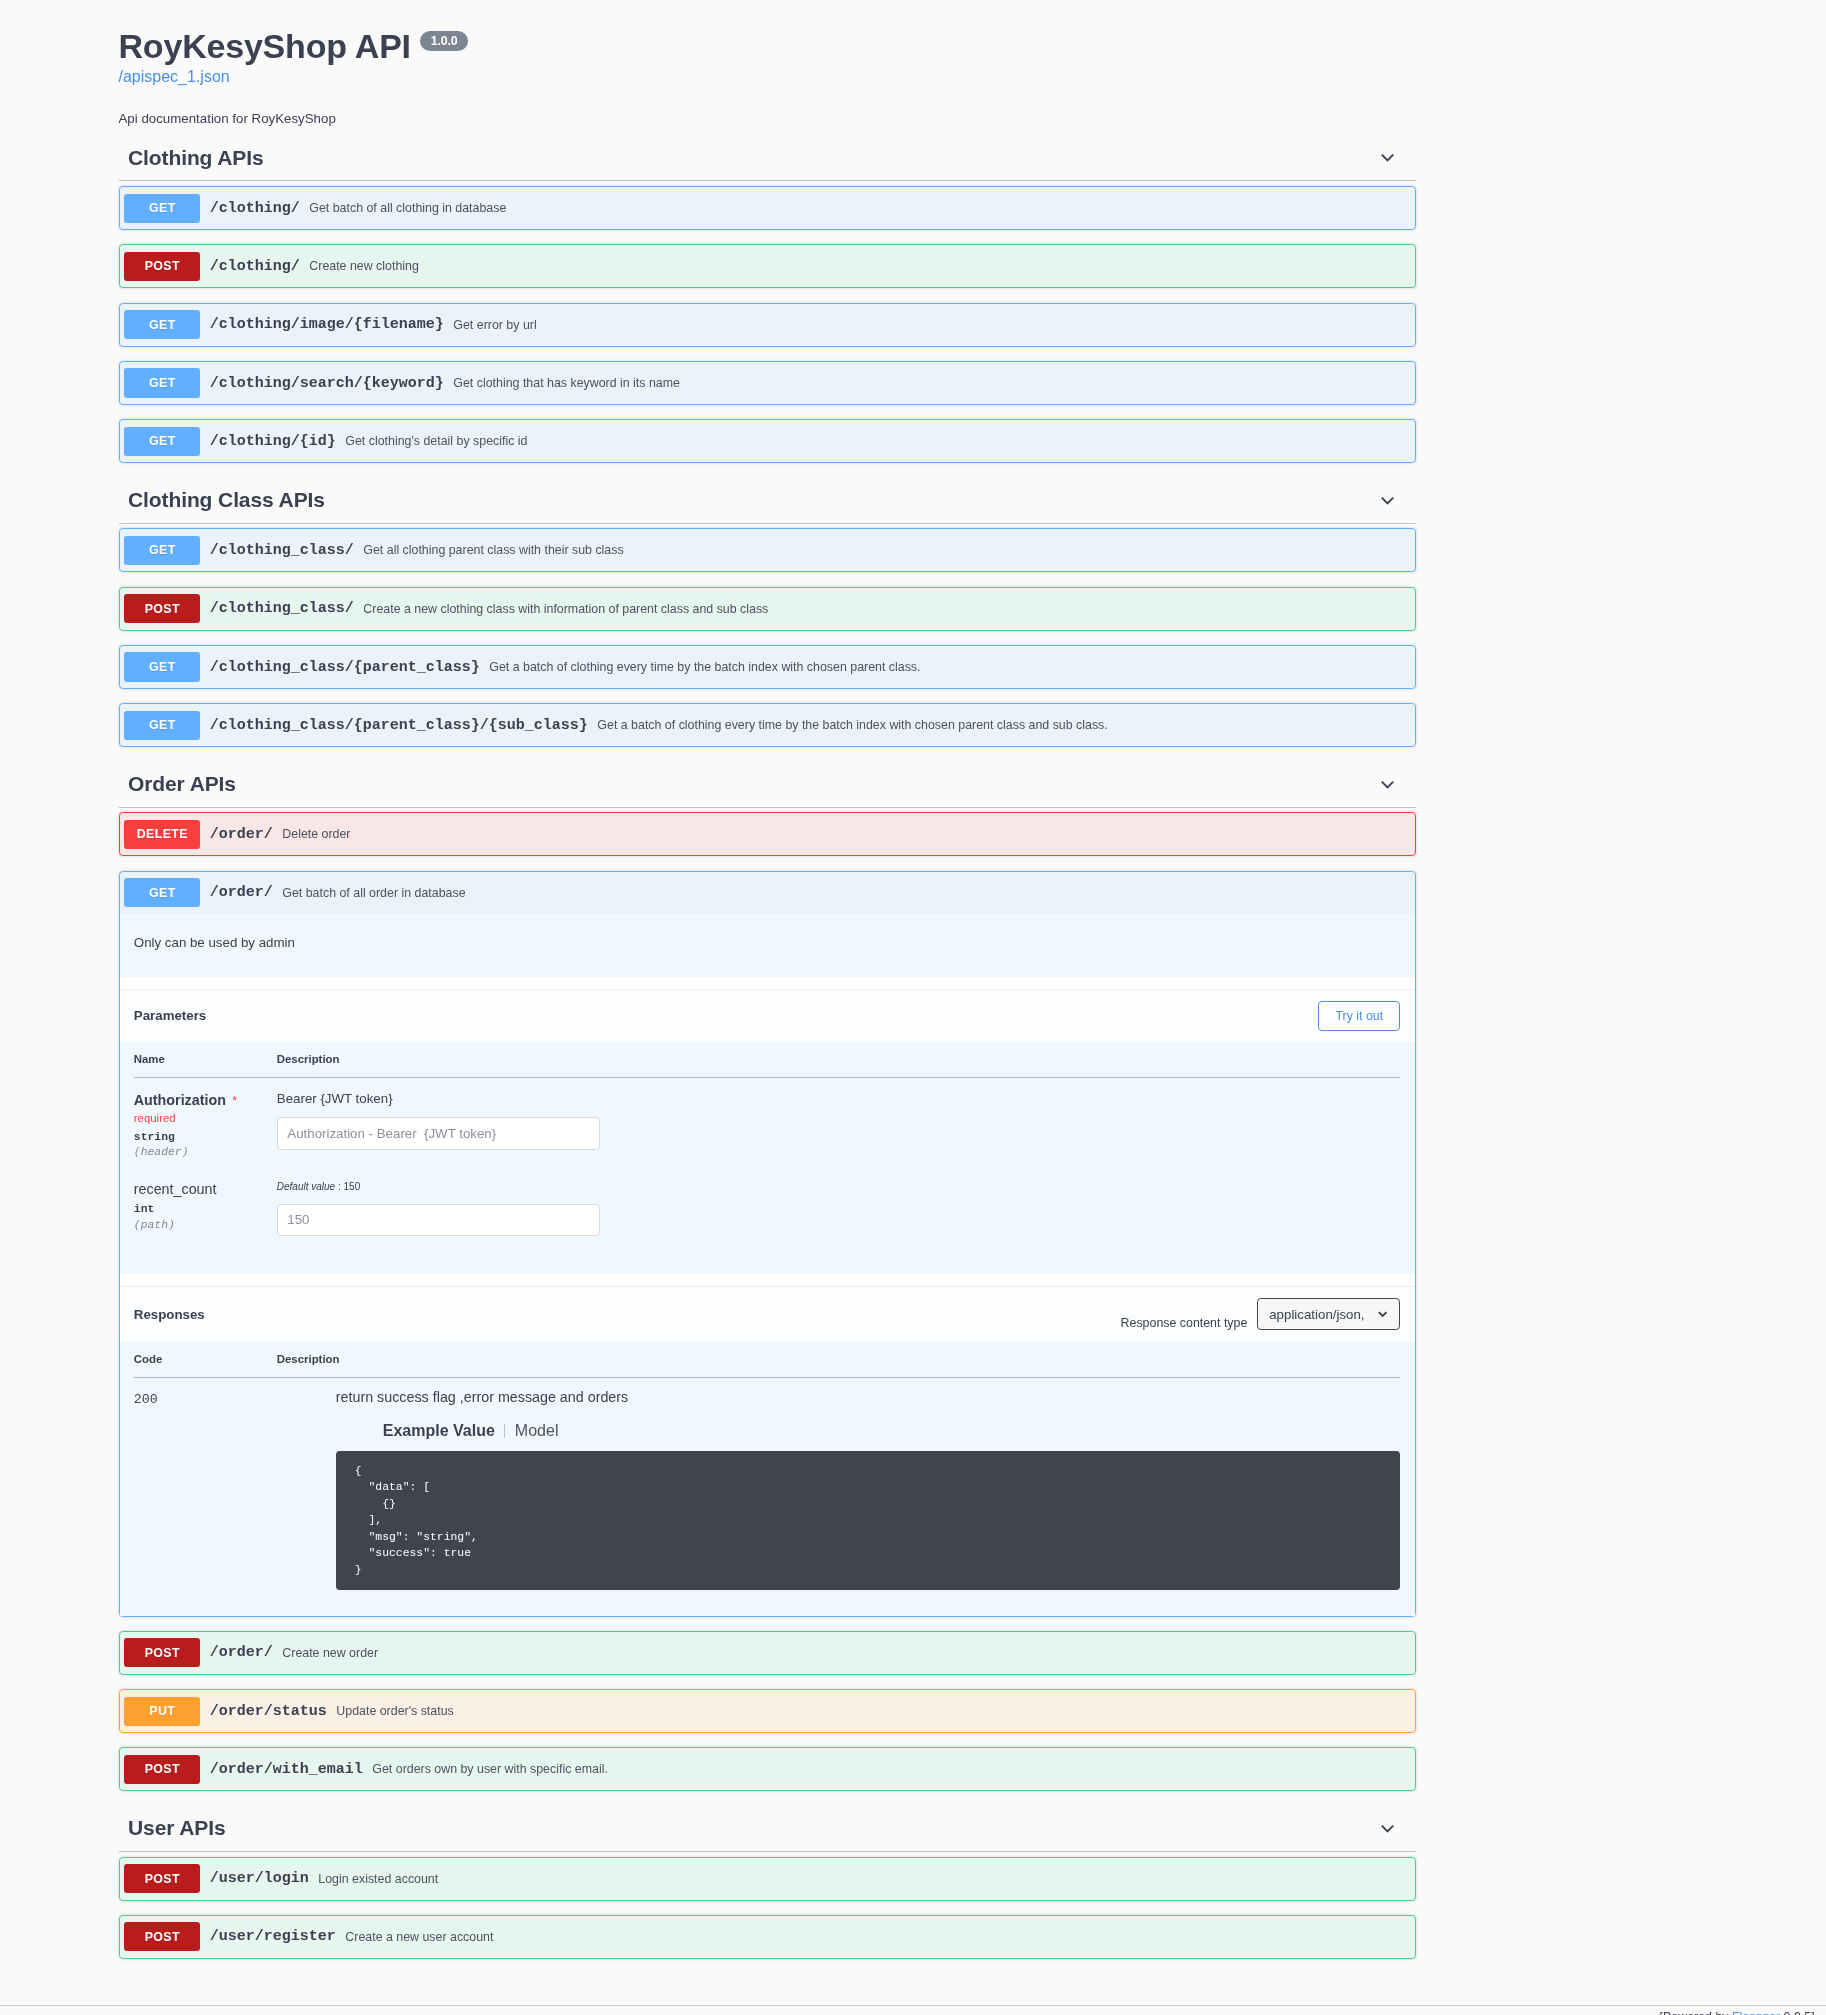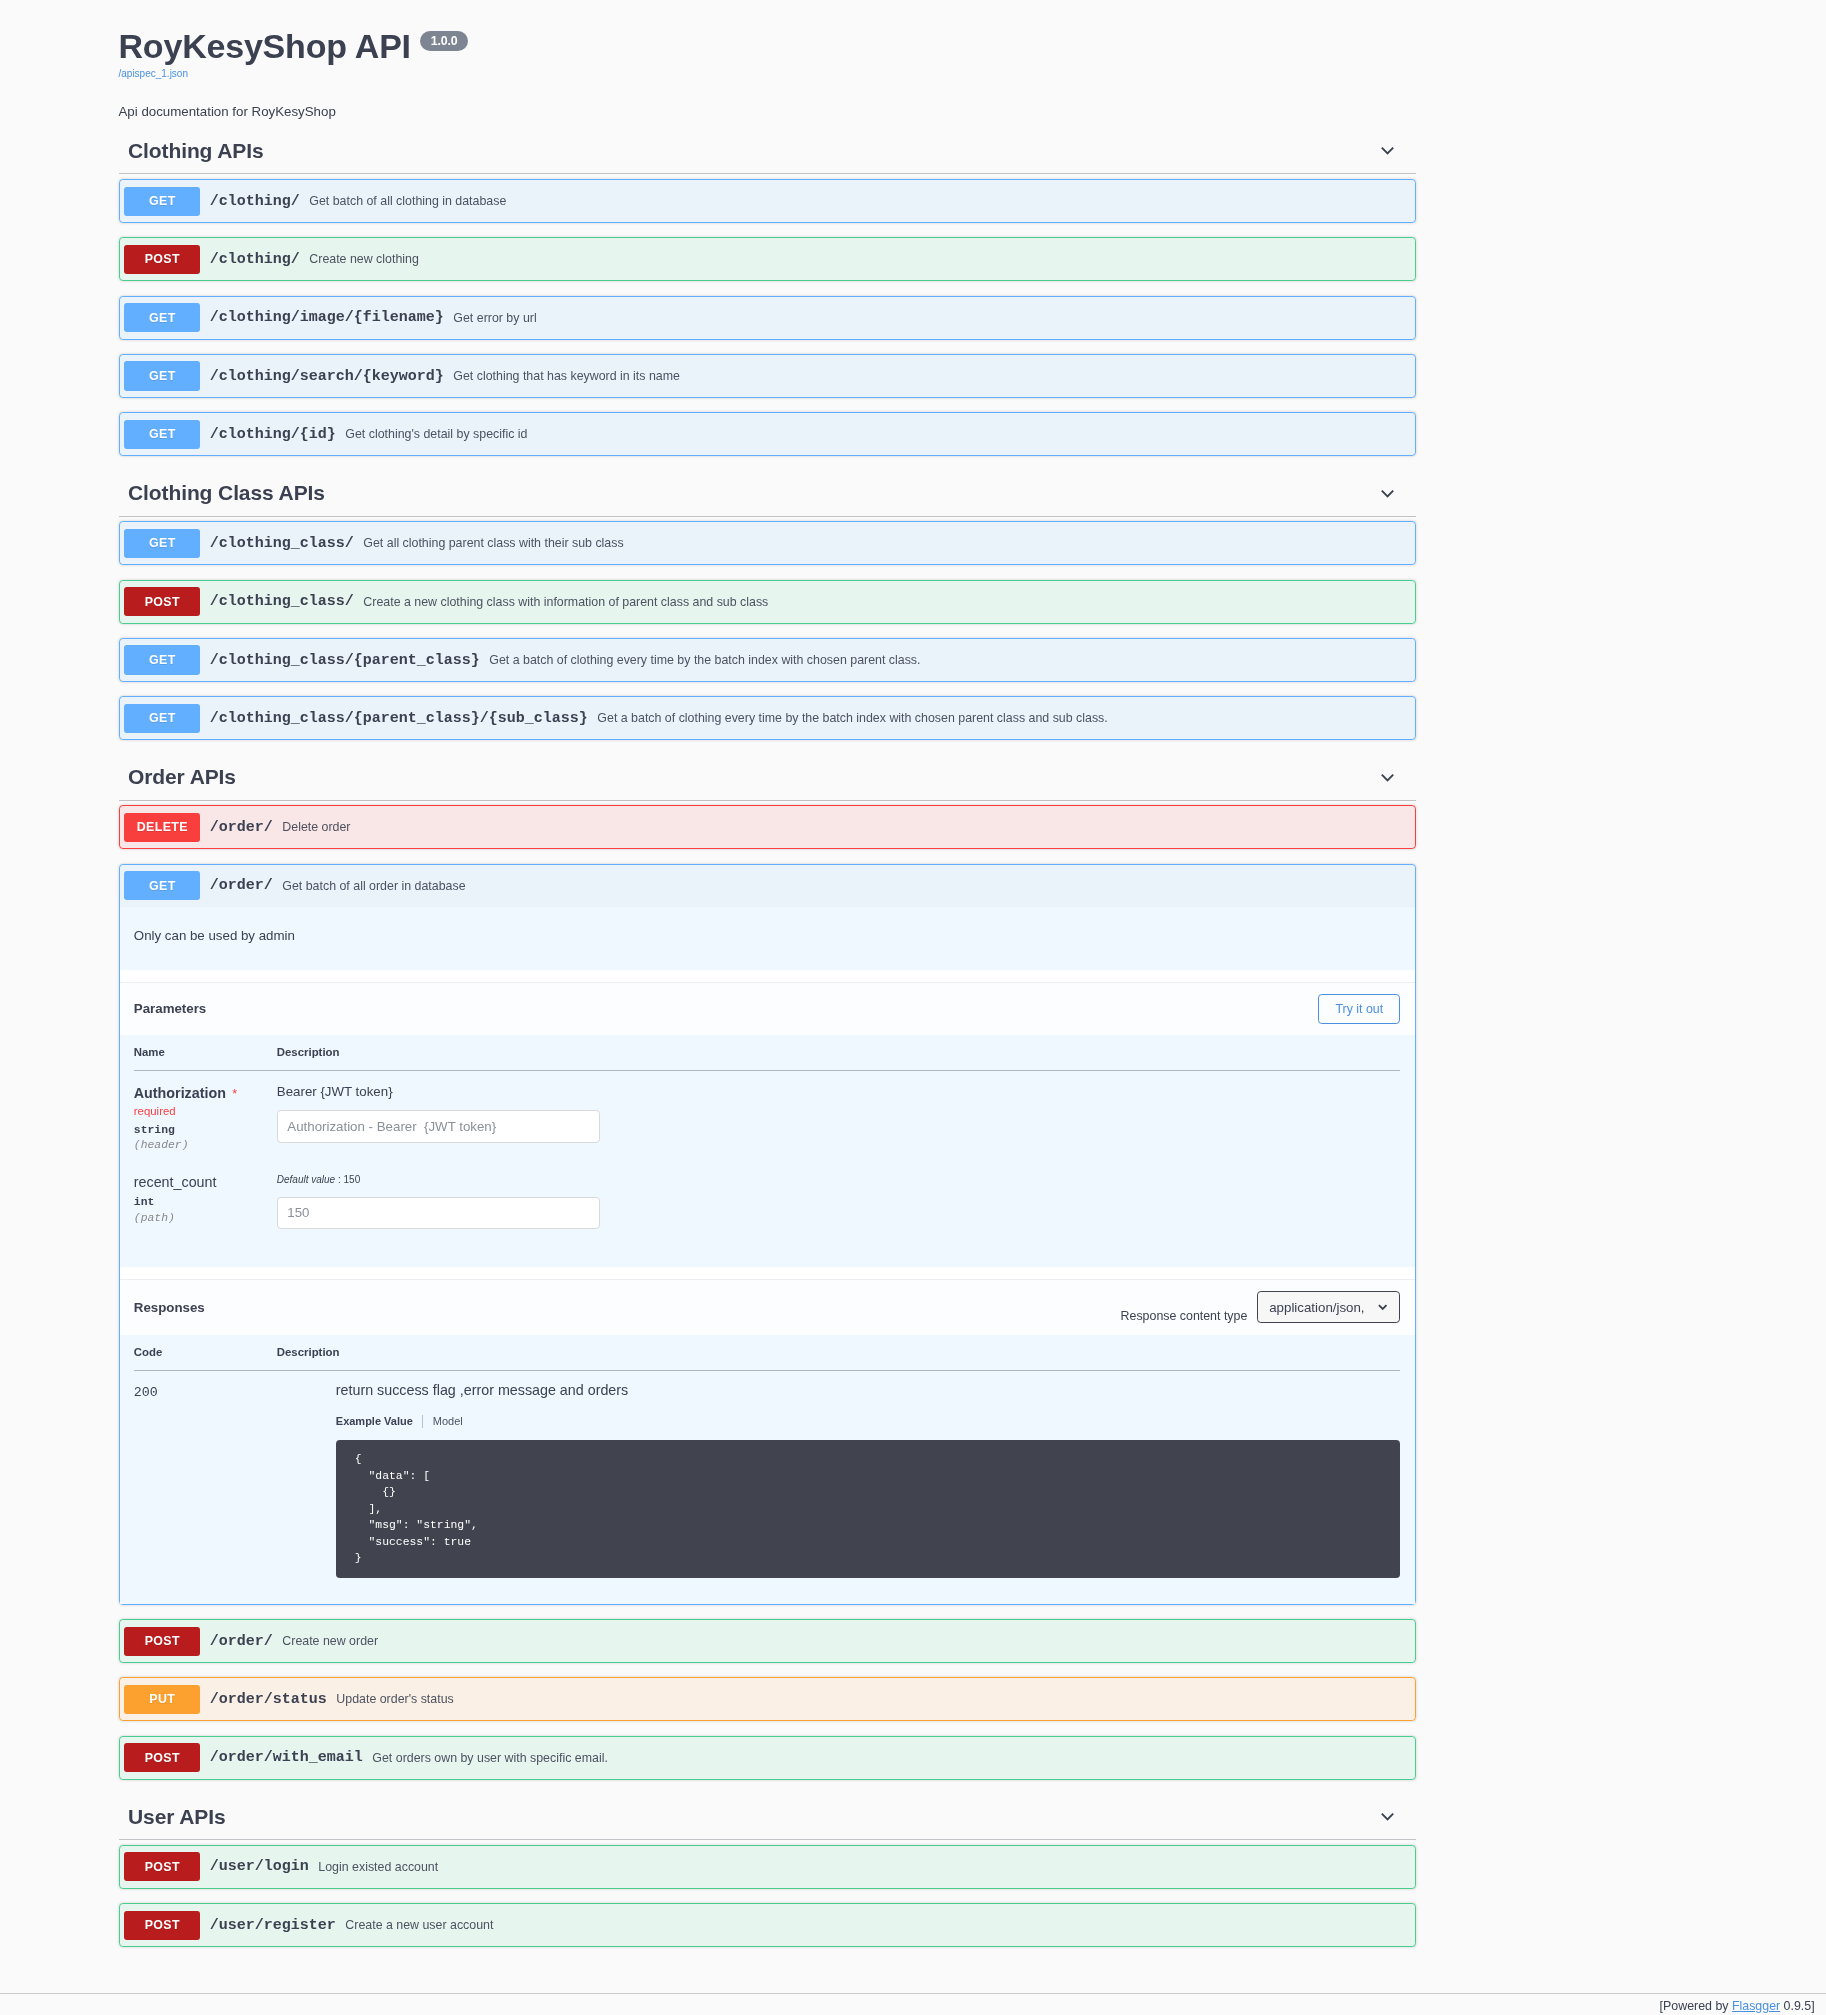--- a/index.html
+++ b/index.html
@@ -25,21 +25,21 @@
     display: inline-block;
     background: #7d8492; color: #fff;
     font-size: 12.4px; font-weight: bold;
     border-radius: 54px;
     padding: 2.9px 10.5px 3.8px;
     margin-top: 3.8px;
     font-family: "Liberation Sans", sans-serif;
   }
   .spec-link {
     display: block; margin-top: 1.9px;
-    font-size: 10px; color: #4a90e2; text-decoration: none;
+    font-size: 16px; color: #4a90e2; text-decoration: none;
   }
   .api-desc { font-size: 13.3px; color: #3b4151; margin-top: 25px; }
 
   
   .opblock-tag-section { margin-top: 0; }
   .opblock-tag {
     display: flex; align-items: center; justify-content: space-between;
     border-bottom: 1px solid rgba(59,65,81,.3);
     padding: 9.5px 19px 9.5px 9.5px;
     margin: 0 0 4.8px 0;
@@ -160,22 +160,22 @@
     color: #3b4151;
     font-family: "Liberation Sans", sans-serif;
   }
   input.p-input::placeholder { color: #8b9099; }
 
   .responses-wrap { background: rgba(97,175,254,.1); padding: 0 14.3px 14.3px 14.3px; }
   .responses td { padding: 11.4px 0; vertical-align: top; }
   .resp-code { font-family: "Liberation Mono", monospace; font-size: 13.3px; color: #3b4151; }
   .resp-desc { font-size: 14.3px; color: #3b4151; padding-left: 59px; }
   .tabs-ex {
-    margin-top: 17px; font-size: 11px; color: #3b4151;
-    display: flex; gap: 0;
+    margin-top: 17px; font-size: 16px; color: #3b4151;
+    display: flex; align-items: center; gap: 0; margin-left: 47px;
   }
   .tabs-ex .tab-item { padding-right: 9.5px; font-weight: bold; cursor: pointer; }
   .tabs-ex .tab-sep { border-left: 1px solid rgba(59,65,81,.3); height: 13.3px; }
   .tabs-ex .tab-item.inactive { font-weight: normal; padding-left: 9.5px; padding-right: 0; opacity: .9; }
   pre.example {
     margin: 11.4px 0 0 0;
     background: #41444e;
     color: #fff;
     border-radius: 3.8px;
     padding: 11.4px 19px;

